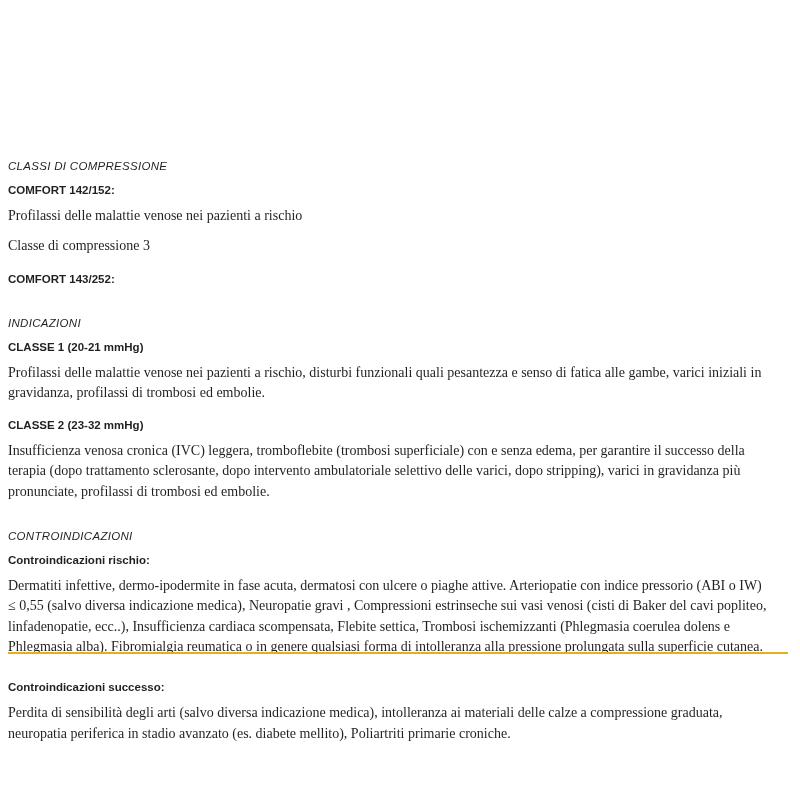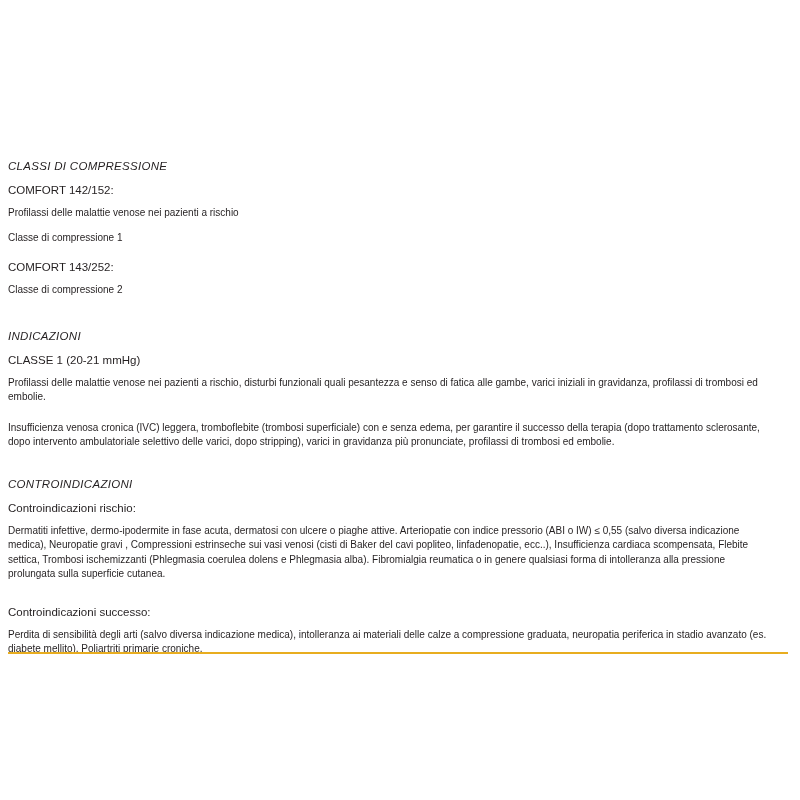--- a/index.html
+++ b/index.html
@@ -28,30 +28,31 @@
     margin: 0;
   }
   .section-heading {
     font-style: italic;
     font-size: 11.5px;
     letter-spacing: 0.3px;
     margin: 0 0 12px 0;
     color: #231f20;
   }
   .subhead {
-    font-weight: normal;
+    font-weight: bold;
     font-size: 11.5px;
     margin: 0 0 10px 0;
     color: #231f20;
   }
   .para {
-    font-size: 10px;
+    font-size: 14px;
     line-height: 1.45;
     margin: 0 0 10px 0;
     color: #231f20;
+    font-family: Liberation Serif, serif;
   }
   .gap-s { height: 6px; }
   .gap-m { height: 14px; }
   .gap-l { height: 18px; }
   .gap-xl { height: 22px; }
   .rule {
     position: absolute;
     left: 8px;
     right: 12px;
     height: 2px;
@@ -63,33 +64,33 @@
 <body>
 
 <div class="page">
 
   <div class="doc">
 
     <div class="section">
       <div class="section-heading">CLASSI DI COMPRESSIONE</div>
       <div class="subhead">COMFORT 142/152:</div>
       <div class="para">Profilassi delle malattie venose nei pazienti a rischio</div>
-      <div class="para">Classe di compressione 1</div>
+      <div class="para">Classe di compressione 3</div>
       <div class="gap-s"></div>
       <div class="subhead">COMFORT 143/252:</div>
-      <div class="para">Classe di compressione 2</div>
     </div>
 
     <div class="gap-xl"></div>
 
     <div class="section">
       <div class="section-heading">INDICAZIONI</div>
       <div class="subhead">CLASSE 1 (20-21 mmHg)</div>
       <div class="para">Profilassi delle malattie venose nei pazienti a rischio, disturbi funzionali quali pesantezza e senso di fatica alle gambe, varici iniziali in gravidanza, profilassi di trombosi ed embolie.</div>
       <div class="gap-s"></div>
+      <div class="subhead">CLASSE 2 (23-32 mmHg)</div>
       <div class="para">Insufficienza venosa cronica (IVC) leggera, tromboflebite (trombosi superficiale) con e senza edema, per garantire il successo della terapia (dopo trattamento sclerosante, dopo intervento ambulatoriale selettivo delle varici, dopo stripping), varici in gravidanza più pronunciate, profilassi di trombosi ed embolie.</div>
     </div>
 
     <div class="gap-l"></div>
 
     <div class="section">
       <div class="section-heading">CONTROINDICAZIONI</div>
       <div class="subhead">Controindicazioni rischio:</div>
       <div class="para">Dermatiti infettive, dermo-ipodermite in fase acuta, dermatosi con ulcere o piaghe attive. Arteriopatie con indice pressorio (ABI o IW) ≤ 0,55 (salvo diversa indicazione medica), Neuropatie gravi , Compressioni estrinseche sui vasi venosi (cisti di Baker del cavi popliteo, linfadenopatie, ecc..), Insufficienza cardiaca scompensata, Flebite settica, Trombosi ischemizzanti (Phlegmasia coerulea dolens e Phlegmasia alba). Fibromialgia reumatica o in genere qualsiasi forma di intolleranza alla pressione prolungata sulla superficie cutanea.</div>
       <div class="gap-m"></div>

